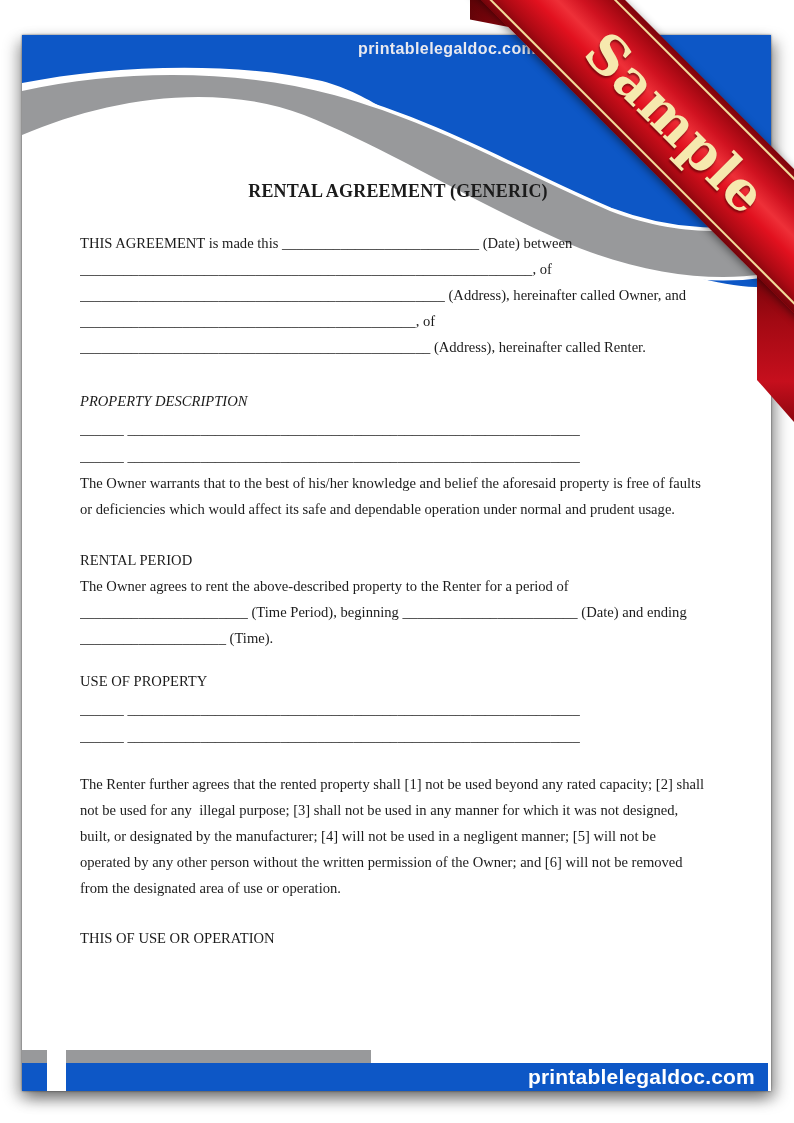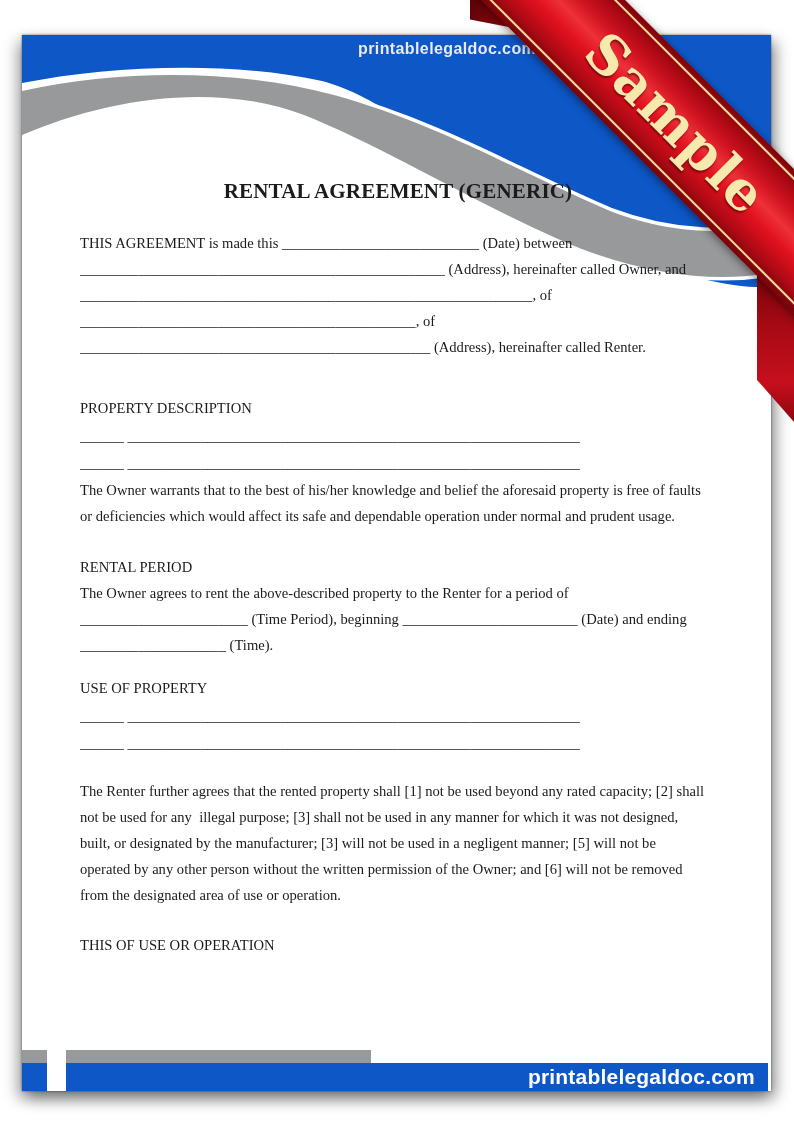--- a/index.html
+++ b/index.html
@@ -6,27 +6,27 @@
   .stage{position:relative;width:794px;height:1123px;background:#fff;overflow:hidden;
          font-family:"Liberation Serif", serif;}
   .page{position:absolute;left:22px;top:35px;width:749px;height:1056px;background:#fff;
         box-shadow:0 0 2px rgba(0,0,0,.55), 5px 7px 14px rgba(0,0,0,.38), -5px 7px 14px rgba(0,0,0,.30);}
   .header-wave{position:absolute;left:0;top:0;width:749px;height:270px;display:block;}
   .header-site{position:absolute;left:336px;top:3px;width:220px;height:22px;line-height:22px;
         font-family:"Liberation Sans", sans-serif;font-weight:bold;font-size:16px;color:#e9e9ef;
         letter-spacing:.4px;}
   .content{position:absolute;left:58px;top:143px;width:636px;height:835px;overflow:hidden;
         color:#1b1b1b;font-size:14.6px;}
-  .doc-title{height:26px;line-height:26px;text-align:center;font-weight:bold;font-size:21px;
+  .doc-title{height:26px;line-height:26px;text-align:center;font-weight:bold;font-size:18px;
         letter-spacing:.2px;}
   .line{height:26px;line-height:26px;white-space:pre;overflow:hidden;}
   .blankline .line{height:27px;line-height:27px;}
   .sec-heading{height:26px;line-height:26px;white-space:pre;}
   .m-intro{margin-top:26px;}
-  .m-pdh{margin-top:35px;}
+  .m-pdh{margin-top:28px;font-style:italic;}
   .m-pdl{margin-top:2px;}
   .m-warranty{}
   .m-rph{margin-top:25px;}
   .m-uoph{margin-top:17px;}
   .m-uopl{margin-top:2px;}
   .m-renter{margin-top:21px;}
   .m-areah{margin-top:24px;}
   .footer-gray{position:absolute;left:0;bottom:28px;width:349px;height:13px;background:#98999b;}
   .footer-blue{position:absolute;left:0;bottom:0;width:746px;height:28px;background:#0d57c6;
         text-align:right;}
@@ -63,22 +63,22 @@
       <path d="M0,56 C100,34 214,34 312,60 C420,90 498,138 588,176 C656,202 714,198 749,190 L749,238 C692,248 616,240 536,204 C446,164 362,112 282,80 C192,46 84,64 0,100 Z" fill="#98999b" stroke="#ffffff" stroke-width="7" paint-order="stroke"></path>
     </svg>
 
     <div class="header-site">printablelegaldoc.com</div>
 
     <div class="content">
       <div class="doc-title">RENTAL AGREEMENT (GENERIC)</div>
 
       <div class="m-intro">
           <div class="line">THIS AGREEMENT is made this ___________________________ (Date) between</div>
+          <div class="line">______________________________________________________________, of</div>
           <div class="line">__________________________________________________ (Address), hereinafter called Owner, and</div>
-          <div class="line">______________________________________________________________, of</div>
           <div class="line">______________________________________________, of</div>
           <div class="line">________________________________________________ (Address), hereinafter called Renter.</div>
         </div>
 
       <div class="sec-heading m-pdh">PROPERTY DESCRIPTION</div>
       <div class="blankline m-pdl">
           <div class="line">______ ______________________________________________________________</div>
           <div class="line">______ ______________________________________________________________</div>
         </div>
 
@@ -96,21 +96,21 @@
 
       <div class="sec-heading m-uoph">USE OF PROPERTY</div>
       <div class="blankline m-uopl">
           <div class="line">______ ______________________________________________________________</div>
           <div class="line">______ ______________________________________________________________</div>
         </div>
 
       <div class="m-renter">
           <div class="line">The Renter further agrees that the rented property shall [1] not be used beyond any rated capacity; [2] shall</div>
           <div class="line">not be used for any  illegal purpose; [3] shall not be used in any manner for which it was not designed,</div>
-          <div class="line">built, or designated by the manufacturer; [3] will not be used in a negligent manner; [5] will not be</div>
+          <div class="line">built, or designated by the manufacturer; [4] will not be used in a negligent manner; [5] will not be</div>
           <div class="line">operated by any other person without the written permission of the Owner; and [6] will not be removed</div>
           <div class="line">from the designated area of use or operation.</div>
         </div>
 
       <div class="sec-heading m-areah">THIS OF USE OR OPERATION</div>
     </div>
 
     <div class="footer-gray"></div>
     <div class="footer-blue">
       <span class="footer-site">printablelegaldoc.com</span>

